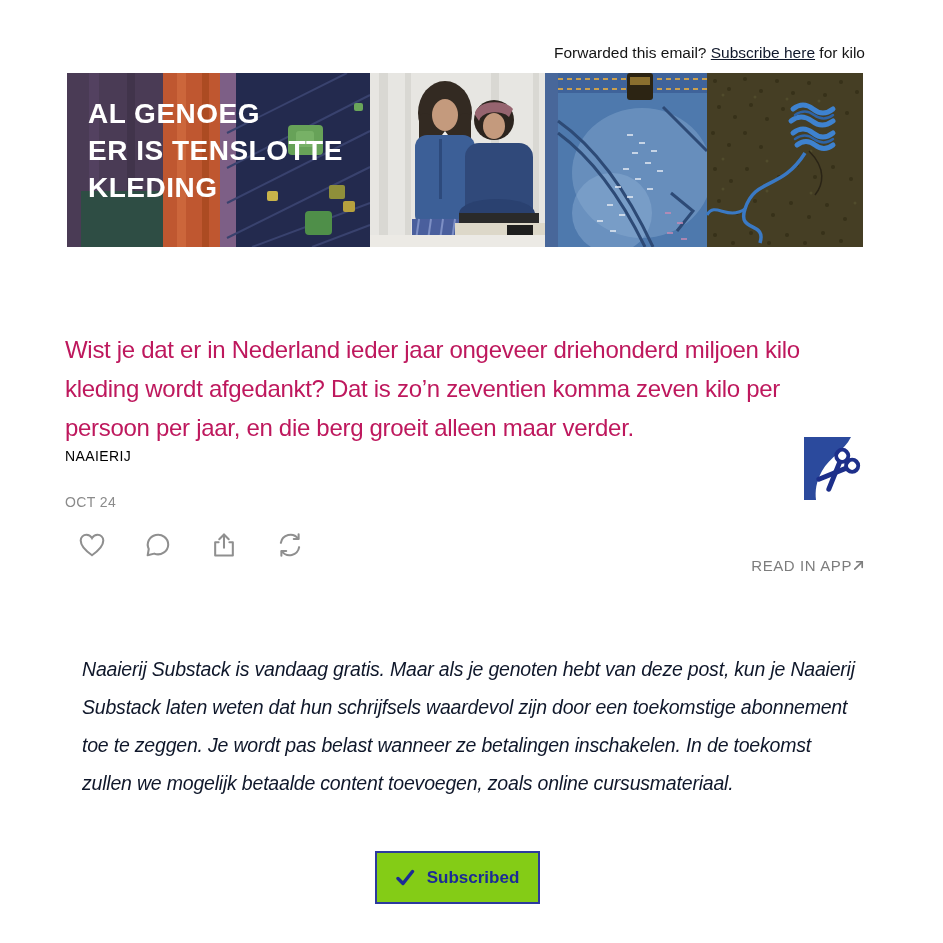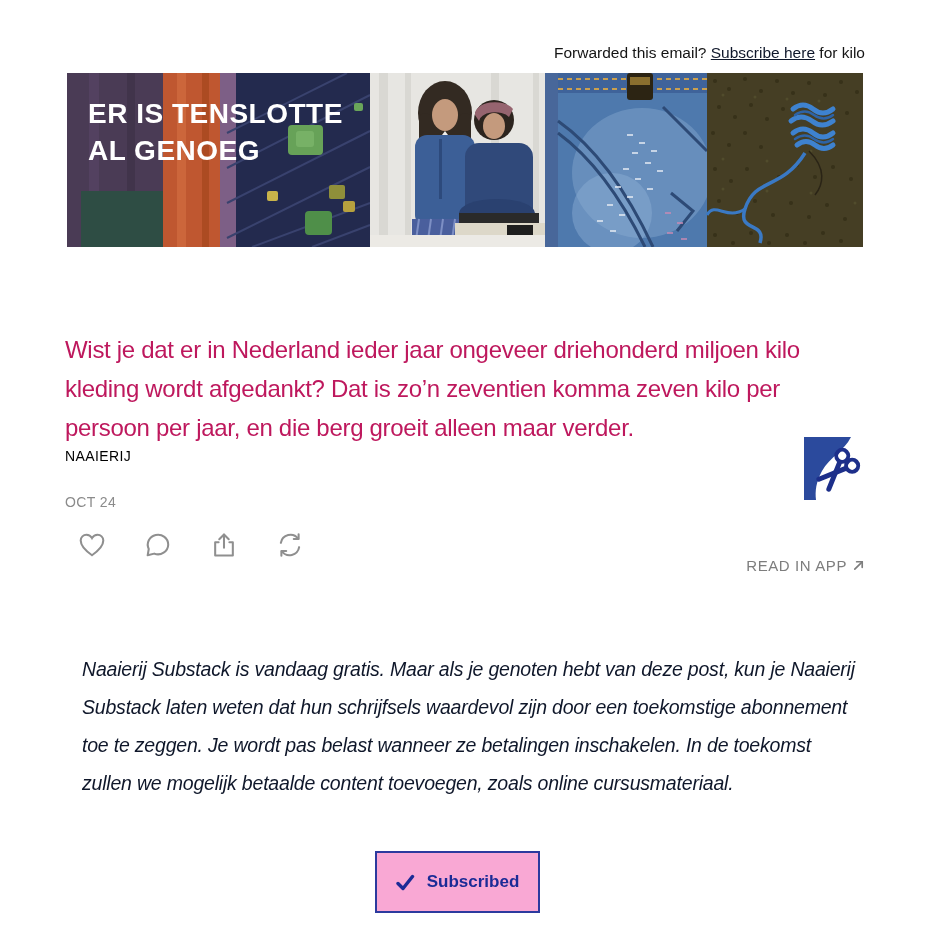--- a/index.html
+++ b/index.html
@@ -27,28 +27,28 @@
   .byline-date { position:absolute; left:65px; top:494px; font-size:14px; color:#8b8b8b; letter-spacing:0.4px; }
 
   .pub-logo { position:absolute; left:804px; top:437px; width:60px; height:63px; cursor:pointer; }
 
   
   .actions { position:absolute; left:78px; top:531px; display:flex; gap:38px; }
   .act-btn { width:28px; height:28px; cursor:pointer; display:flex; align-items:center; justify-content:center; }
   .act-btn svg { display:block; }
 
   .read-in-app { position:absolute; right:78px; top:557px; font-size:15px; color:#7d7d7d;
-                 letter-spacing:0.6px; display:flex; align-items:center; gap:5px; cursor:pointer; }
+                 letter-spacing:0.6px; display:flex; align-items:center; cursor:pointer; }
 
   
   .pledge { position:absolute; left:82px; top:650px; width:783px; font-style:italic; font-size:19.5px;
             color:#0f172a; line-height:38px; letter-spacing:-0.2px; }
 
   
-  .sub-btn { position:absolute; left:375px; top:851px; width:165px; height:62px; background:#f9a8d4;
+  .sub-btn { position:absolute; left:375px; top:851px; width:165px; height:53px; background:#84cc16;
              border:2px solid #2c3a9e; display:flex; align-items:center; justify-content:center;
              gap:12px; cursor:pointer; }
   .sub-btn .label { color:#1b2b96; font-weight:700; font-size:17px; }
 </style>
 </head>
 <body>
 
 <div class="canvas">
 
   <div class="fwd-note">
@@ -225,22 +225,23 @@
           <path d="M728 42 q10 -7 19 0 q10 7 19 0"></path>
           <path d="M728 66 q10 -7 19 0 q10 7 19 0"></path>
         </g>
 
         <path d="M738 80 C 714 118 688 104 678 136 C 670 160 700 148 693 170" stroke="#3a79c4" stroke-width="3.5" fill="none"></path>
         <path d="M678 136 C 660 148 648 128 640 142" stroke="#3a79c4" stroke-width="3" fill="none"></path>
         <path d="M742 78 C 760 96 756 112 748 122" stroke="#2a2416" stroke-width="1.5" fill="none"></path>
       </g>
     </svg>
     <div class="hero-overlay">
+      <div>AL GENOEG</div>
       <div>ER IS TENSLOTTE</div>
-      <div>AL GENOEG</div>
+      <div>KLEDING</div>
     </div>
   </div>
 
   <div class="post-subtitle">Wist je dat er in Nederland ieder jaar ongeveer driehonderd miljoen kilo kleding wordt afgedankt? Dat is zo’n zeventien komma zeven kilo per persoon per jaar, en die berg groeit alleen maar verder.</div>
 
   <div class="byline-author">NAAIERIJ</div>
   <div class="byline-date">OCT 24</div>
 
   <div class="pub-logo">
     <svg width="60" height="63" viewBox="0 0 60 63">

